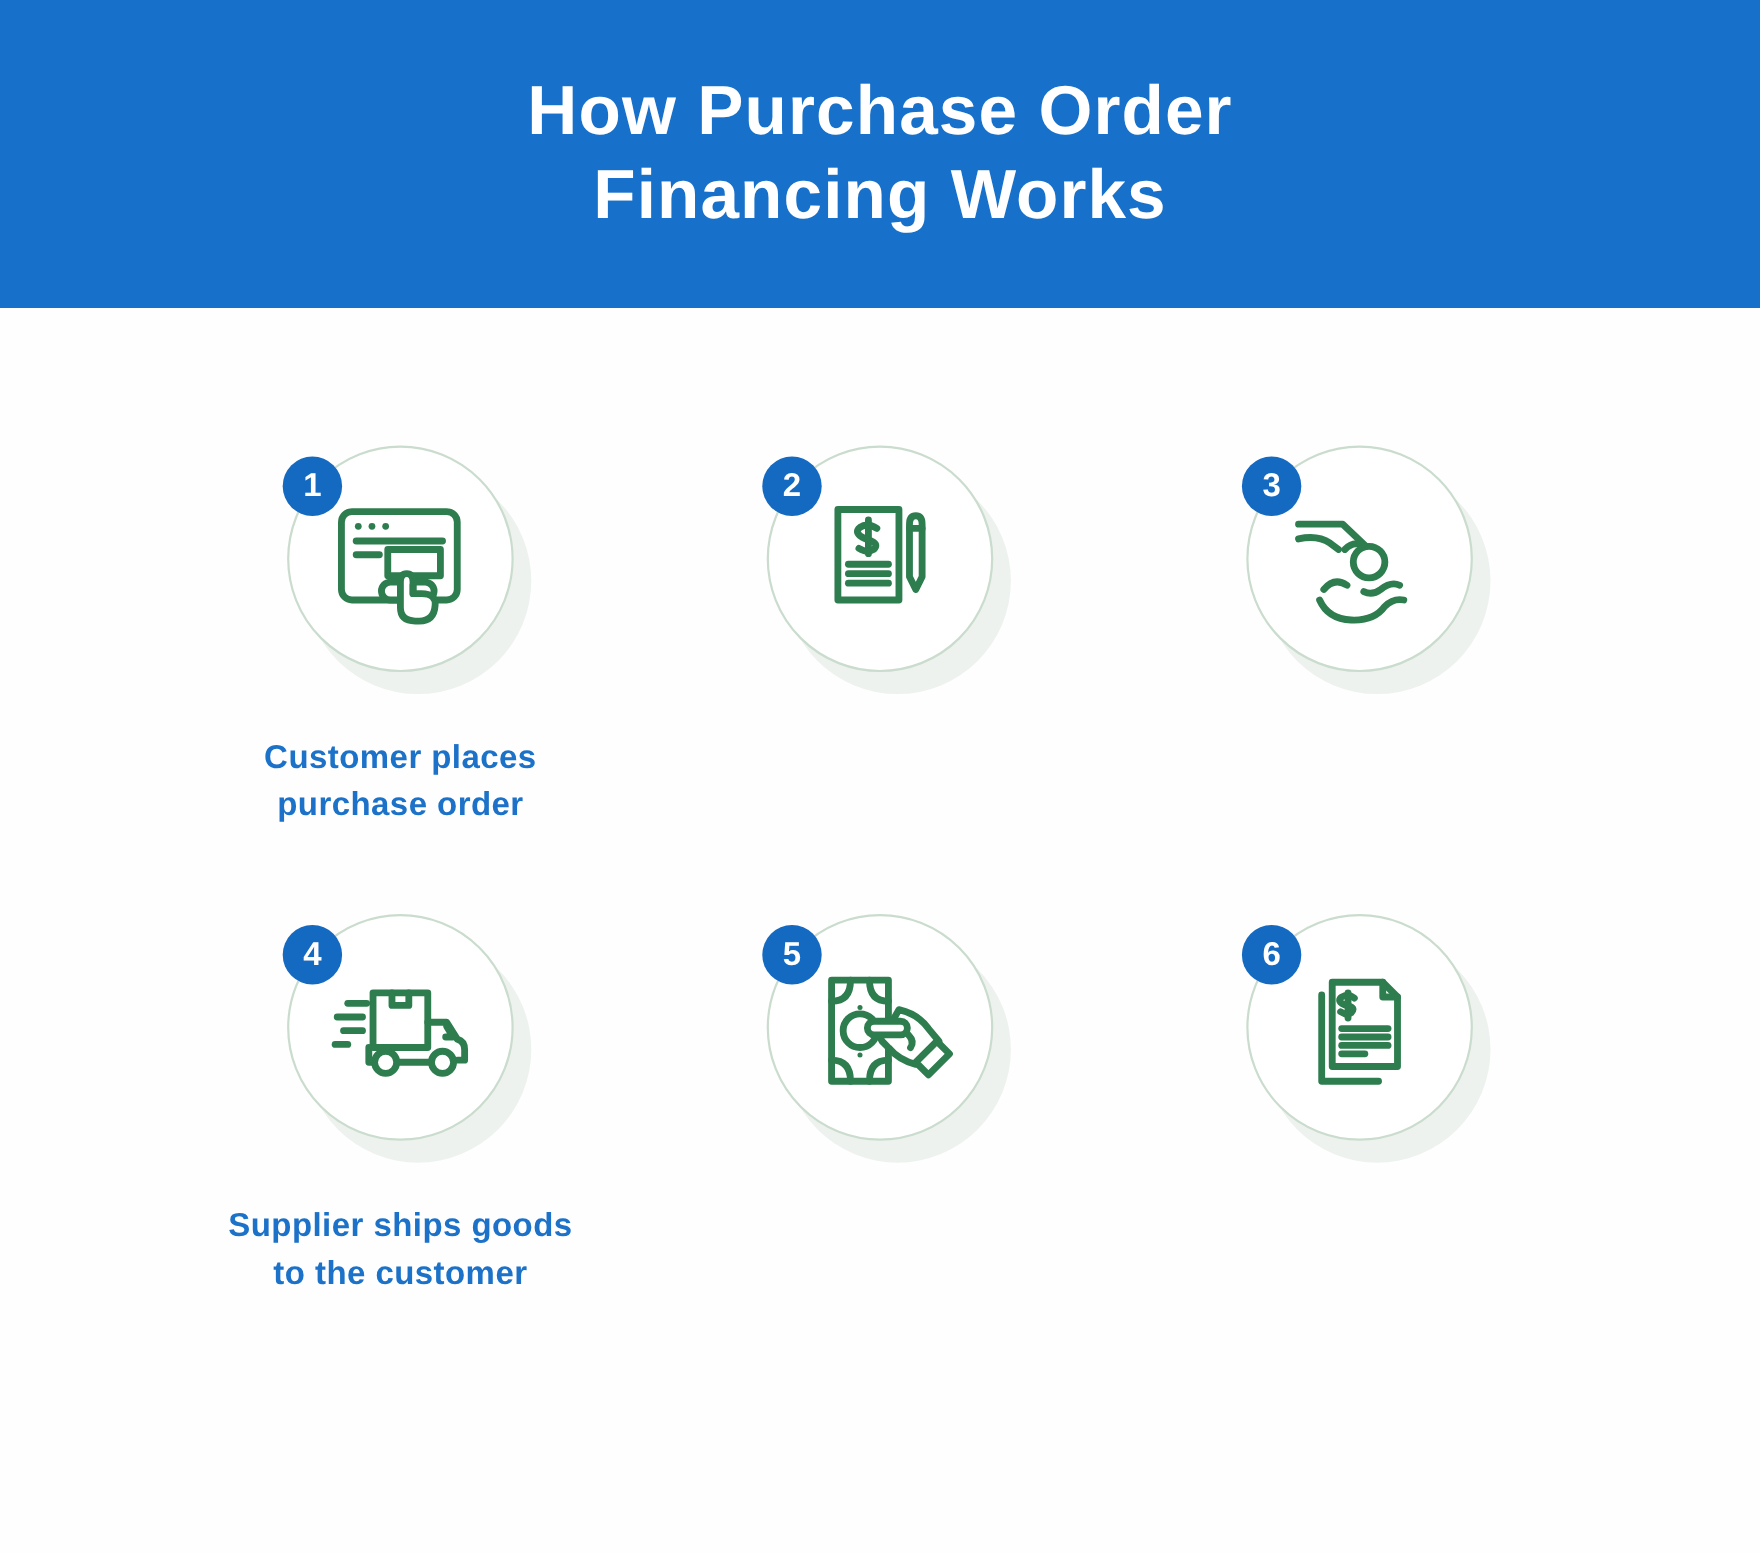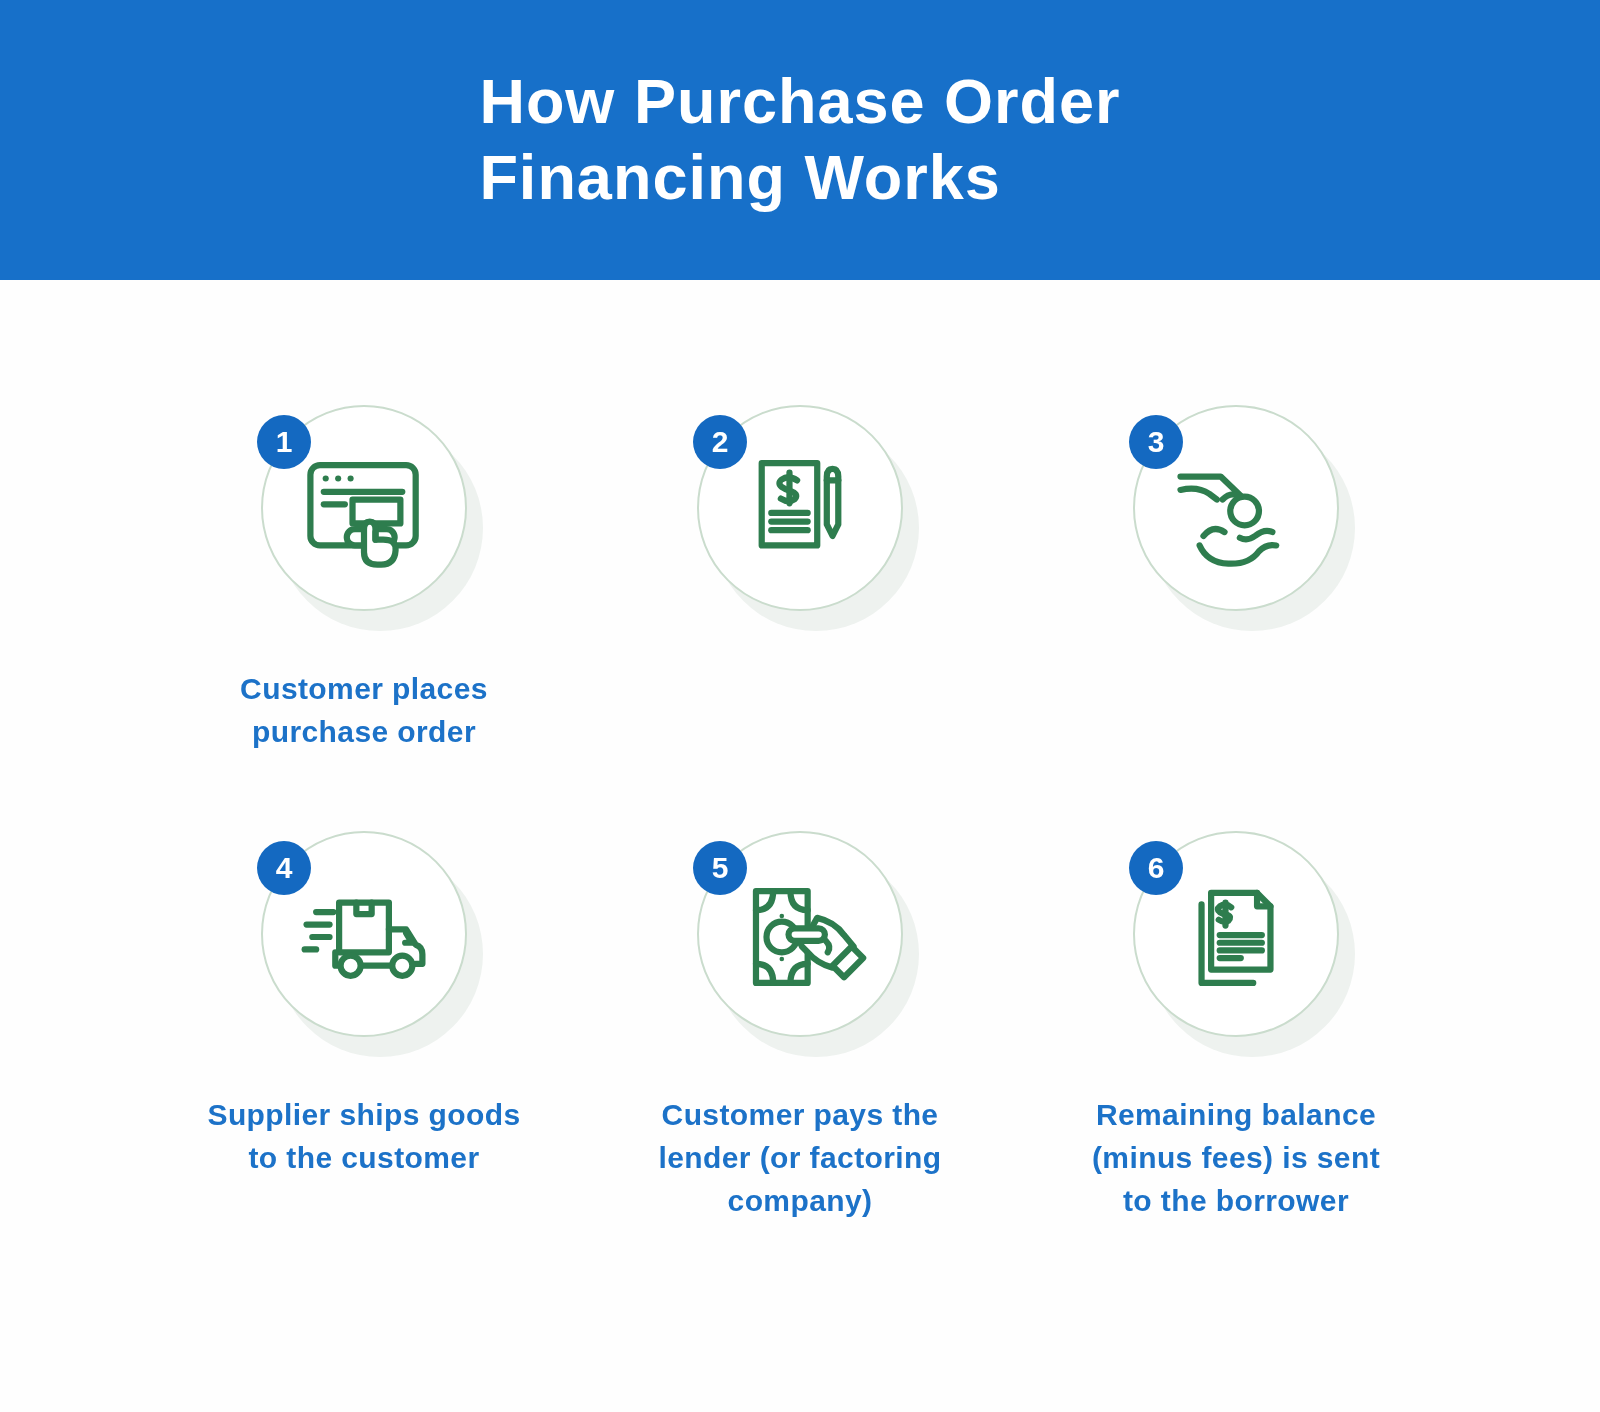--- a/index.html
+++ b/index.html
@@ -6,21 +6,21 @@
   html,body { background:#ffffff; }
   body { font-family:"Liberation Sans", sans-serif; }
   .page { width:1600px; height:1412px; background:#fefefe; overflow:hidden; }
 
   .banner {
     height:280px; background:#1770C9;
     display:flex; align-items:center; justify-content:center;
   }
   .title {
     color:#ffffff; font-size:63px; font-weight:bold; line-height:1.2;
-    text-align:left; white-space:pre-line; letter-spacing:1px;
+    text-align:center; white-space:pre-line; letter-spacing:1px;
   }
 
   .row {
     display:grid; grid-template-columns:repeat(3,436px);
     justify-content:center; align-items:start;
   }
   .row1 { margin-top:125px; }
   .row2 { margin-top:78px; }
 
   .step { display:flex; flex-direction:column; align-items:center; }
@@ -161,42 +161,36 @@
             <path class="s" d="M60 118 Q60 98 78 98"></path>
             <circle class="s" cx="51" cy="70" r="16"></circle>
             <circle class="dot" cx="51" cy="48" r="2.4"></circle>
             <circle class="dot" cx="51" cy="93" r="2.4"></circle>
             <path class="wf" d="M88 50 Q106 54 116 68 L126 80 L104 102 Q88 98 78 86 L72 80 Q68 74 74 70 L80 64 Z"></path>
             <rect class="wf" x="58" y="61" width="38" height="13" rx="6.5"></rect>
             <path class="wf" d="M104 100 L124 80 L136 92 L116 112 Z"></path>
             <path class="s" d="M97 74 Q103 80 99 86"></path>
           </svg>
         </div>
-        <p class="caption">Customer pays the
-lender (or factoring
-company)</p>
       </div>
 
       <div class="step">
         <div class="icon-wrap">
           <div class="badge">
             <span>6</span>
           </div>
           <svg class="icon" viewBox="0 0 140 140">
             <path class="s" d="M34 36 L34 118 L88 118"></path>
             <path class="s" d="M44 24 L92 24 L106 38 L106 104 L44 104 Z"></path>
             <path class="s" d="M92 24 L92 38 L106 38"></path>
             <line class="s" x1="59" y1="34" x2="59" y2="58"></line>
             <path class="s" d="M65 39 Q59 34 53 38 Q49 41 53 44 Q56 46 61 47 Q66 49 62 53 Q58 56 52 52"></path>
             <line class="s" x1="53" y1="68" x2="97" y2="68"></line>
             <line class="s" x1="53" y1="76" x2="97" y2="76"></line>
             <line class="s" x1="53" y1="84" x2="97" y2="84"></line>
             <line class="s" x1="53" y1="92" x2="75" y2="92"></line>
           </svg>
         </div>
-        <p class="caption">Remaining balance
-(minus fees) is sent
-to the borrower</p>
       </div>
 
     </section>
   </main>
 </div>
 
 </body></html>

